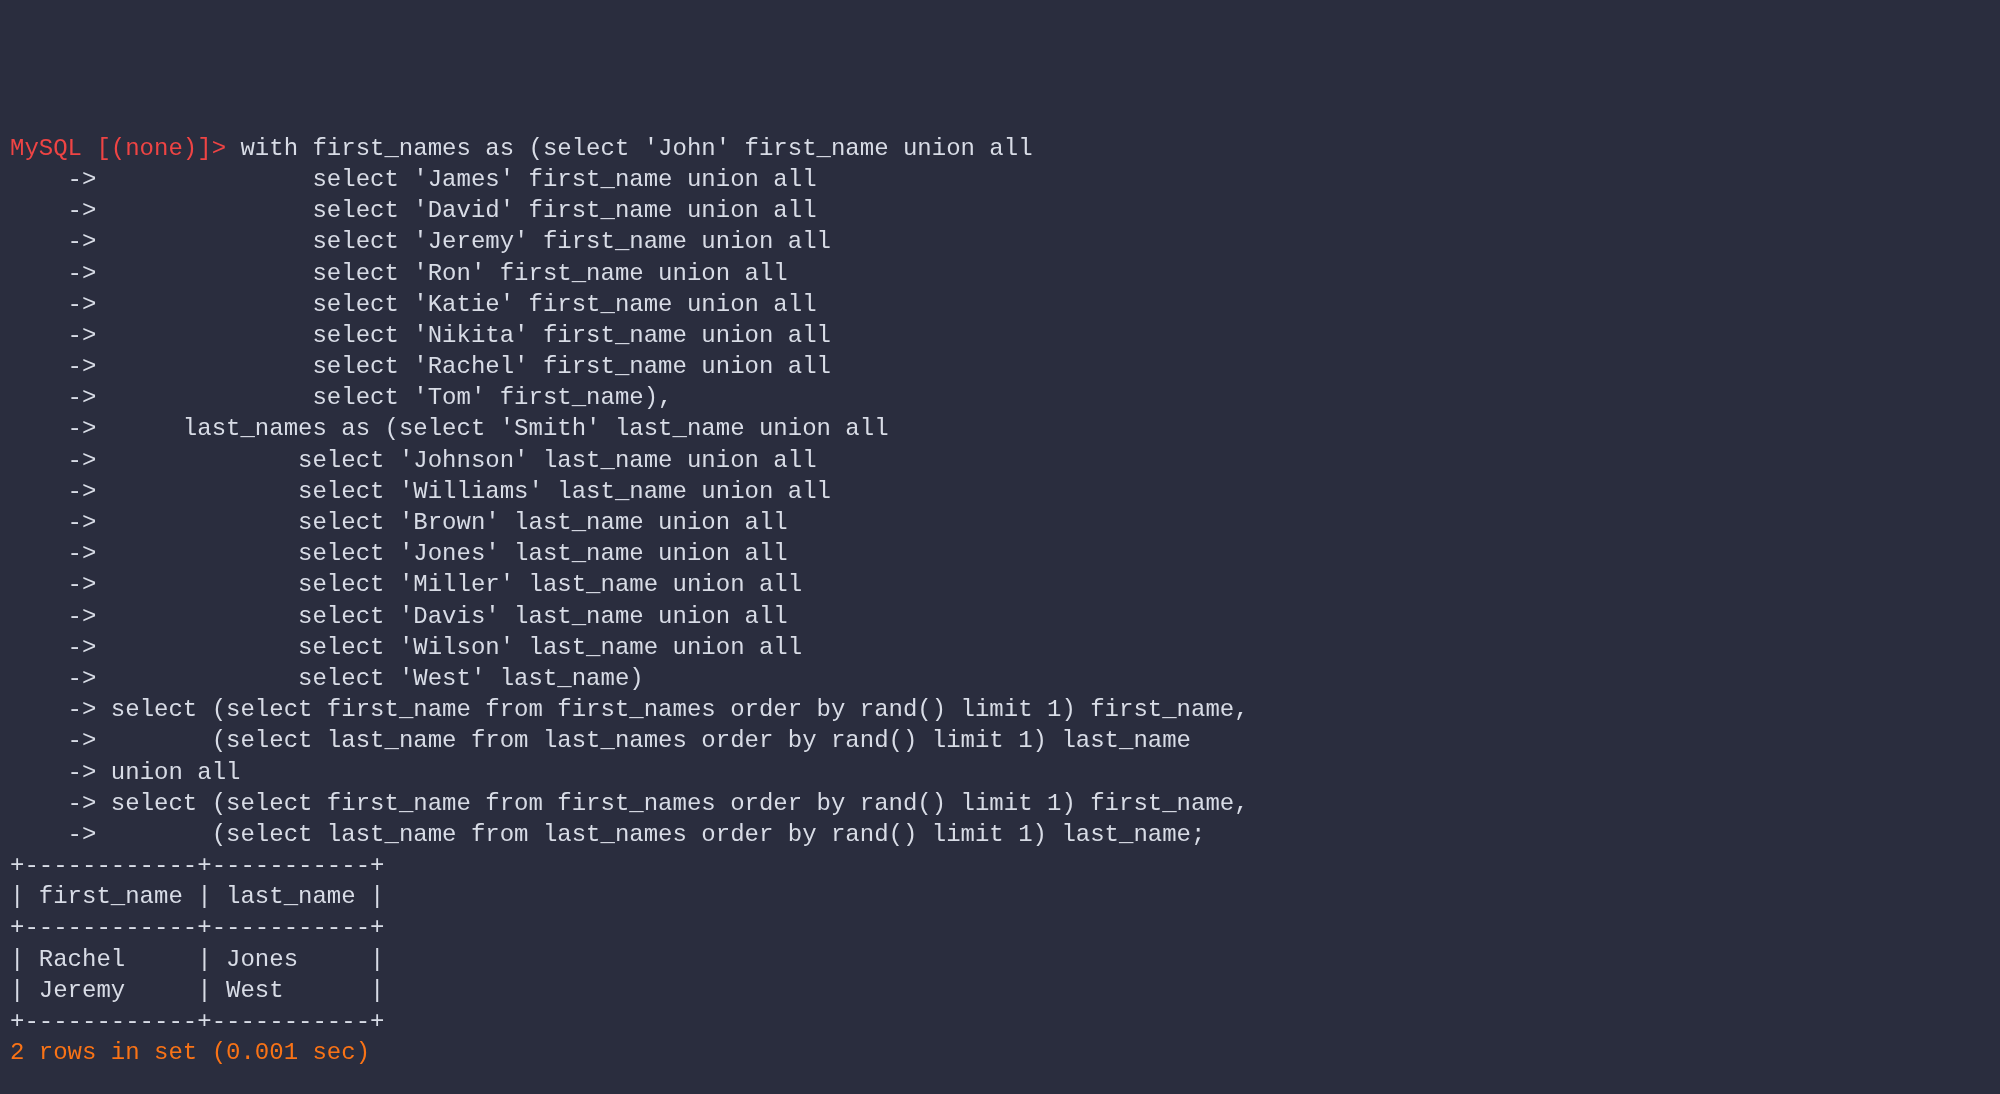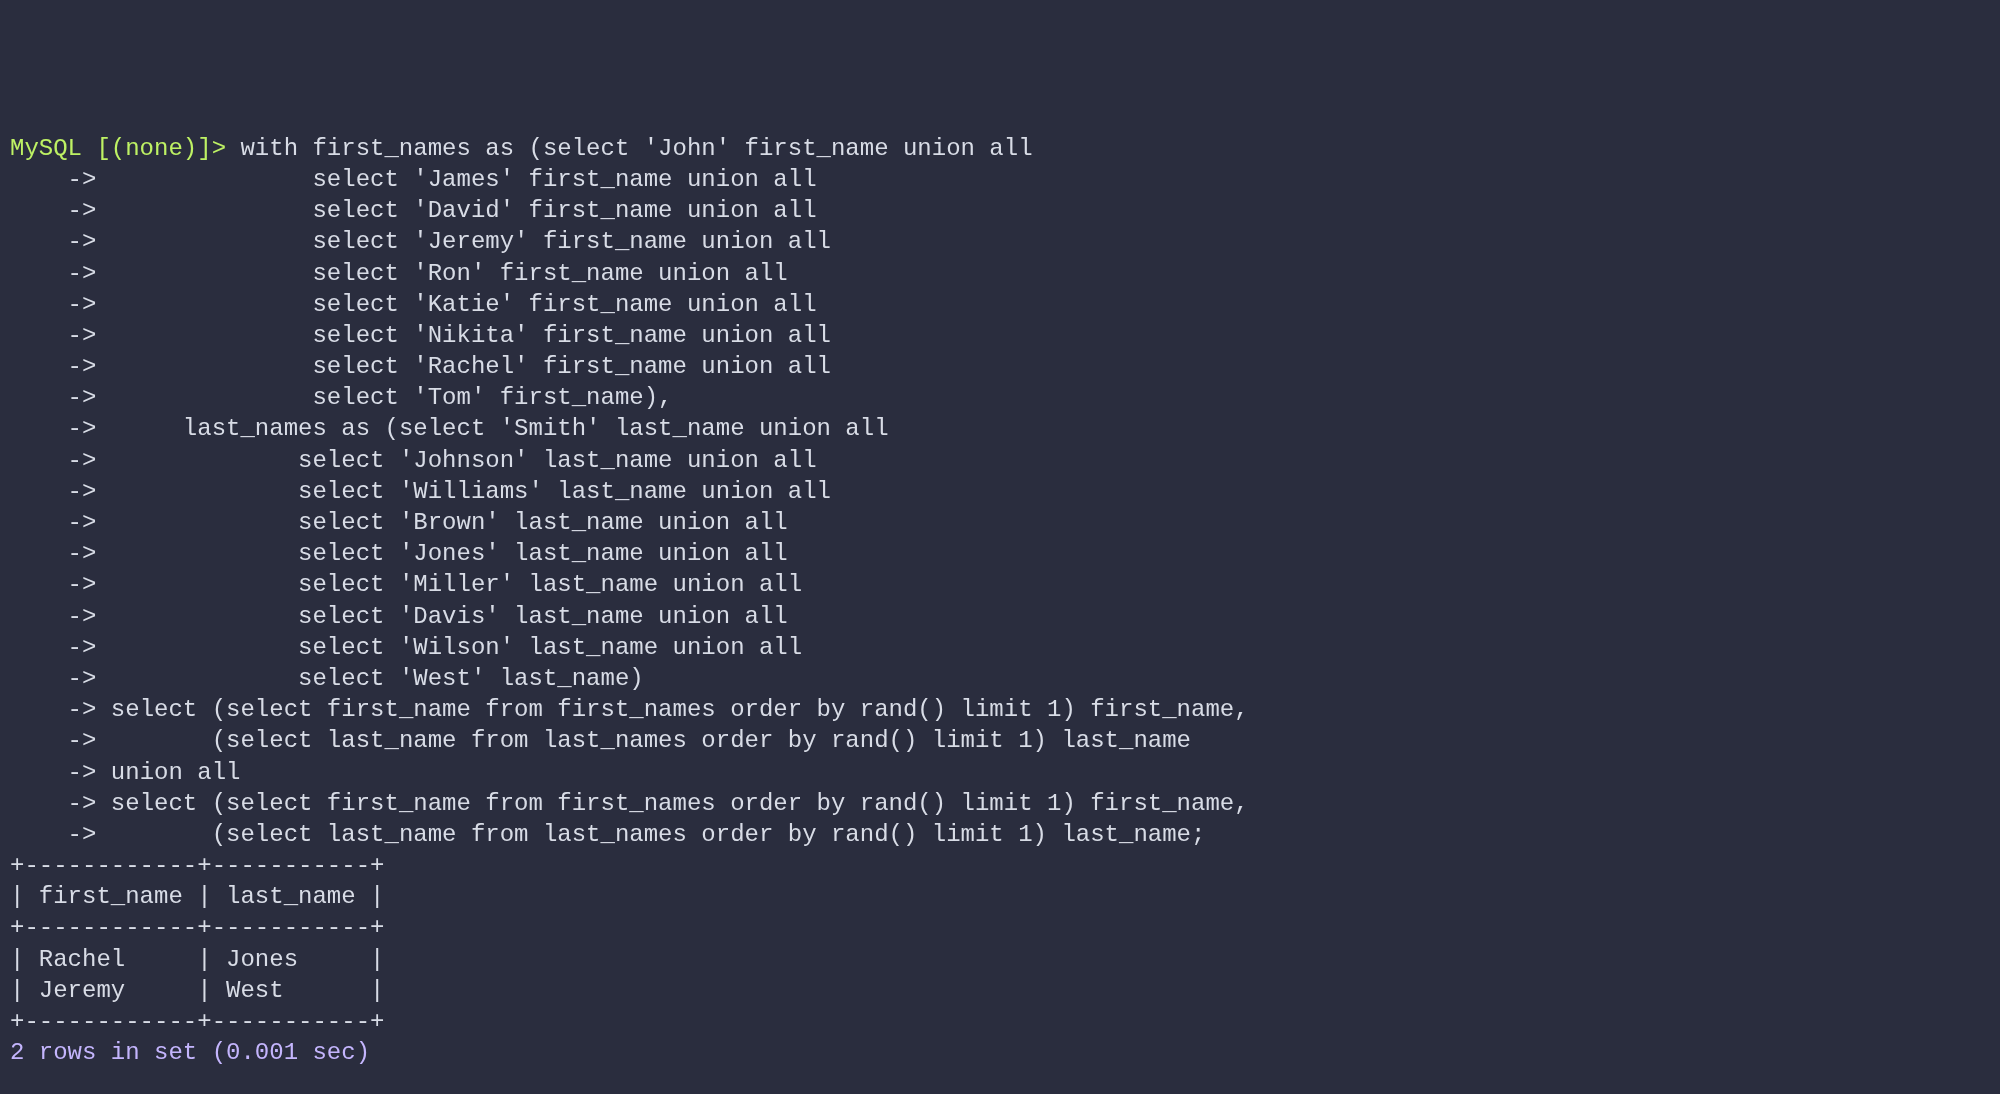--- a/index.html
+++ b/index.html
@@ -7,23 +7,23 @@
       background: #2a2d3e;
       color: #d8dce6;
       font-family: "SF Mono", Menlo, Monaco, Consolas, "Courier New", monospace;
       font-size: 24px;
       line-height: 1.3;
       padding: 8px 10px;
       white-space: pre;
       min-width: 2000px;
       min-height: 1094px;
     }
-    .prompt { color: #bef264; }
+    .prompt { color: #ef4444; }
     .cont { color: #d8dce6; }
-    .summary { color: #c4b5fd; }
+    .summary { color: #f97316; }
     .line { display: block; }
   </style>
 </head>
 <body>
 
 
 
 <div><span class="line"><span class="prompt">MySQL [(none)]&gt; </span><span>with first_names as (select 'John' first_name union all</span></span><span class="line"><span class="cont">    -&gt; </span><span>              select 'James' first_name union all</span></span><span class="line"><span class="cont">    -&gt; </span><span>              select 'David' first_name union all</span></span><span class="line"><span class="cont">    -&gt; </span><span>              select 'Jeremy' first_name union all</span></span><span class="line"><span class="cont">    -&gt; </span><span>              select 'Ron' first_name union all</span></span><span class="line"><span class="cont">    -&gt; </span><span>              select 'Katie' first_name union all</span></span><span class="line"><span class="cont">    -&gt; </span><span>              select 'Nikita' first_name union all</span></span><span class="line"><span class="cont">    -&gt; </span><span>              select 'Rachel' first_name union all</span></span><span class="line"><span class="cont">    -&gt; </span><span>              select 'Tom' first_name),</span></span><span class="line"><span class="cont">    -&gt; </span><span>     last_names as (select 'Smith' last_name union all</span></span><span class="line"><span class="cont">    -&gt; </span><span>             select 'Johnson' last_name union all</span></span><span class="line"><span class="cont">    -&gt; </span><span>             select 'Williams' last_name union all</span></span><span class="line"><span class="cont">    -&gt; </span><span>             select 'Brown' last_name union all</span></span><span class="line"><span class="cont">    -&gt; </span><span>             select 'Jones' last_name union all</span></span><span class="line"><span class="cont">    -&gt; </span><span>             select 'Miller' last_name union all</span></span><span class="line"><span class="cont">    -&gt; </span><span>             select 'Davis' last_name union all</span></span><span class="line"><span class="cont">    -&gt; </span><span>             select 'Wilson' last_name union all</span></span><span class="line"><span class="cont">    -&gt; </span><span>             select 'West' last_name)</span></span><span class="line"><span class="cont">    -&gt; </span><span>select (select first_name from first_names order by rand() limit 1) first_name,</span></span><span class="line"><span class="cont">    -&gt; </span><span>       (select last_name from last_names order by rand() limit 1) last_name</span></span><span class="line"><span class="cont">    -&gt; </span><span>union all</span></span><span class="line"><span class="cont">    -&gt; </span><span>select (select first_name from first_names order by rand() limit 1) first_name,</span></span><span class="line"><span class="cont">    -&gt; </span><span>       (select last_name from last_names order by rand() limit 1) last_name;</span></span><span class="line">+------------+-----------+</span><span class="line">| first_name | last_name |</span><span class="line">+------------+-----------+</span><span class="line">| Rachel     | Jones     |</span><span class="line">| Jeremy     | West      |</span><span class="line">+------------+-----------+</span><span class="line summary">2 rows in set (0.001 sec)</span><span class="line"> </span></div>
 
 

